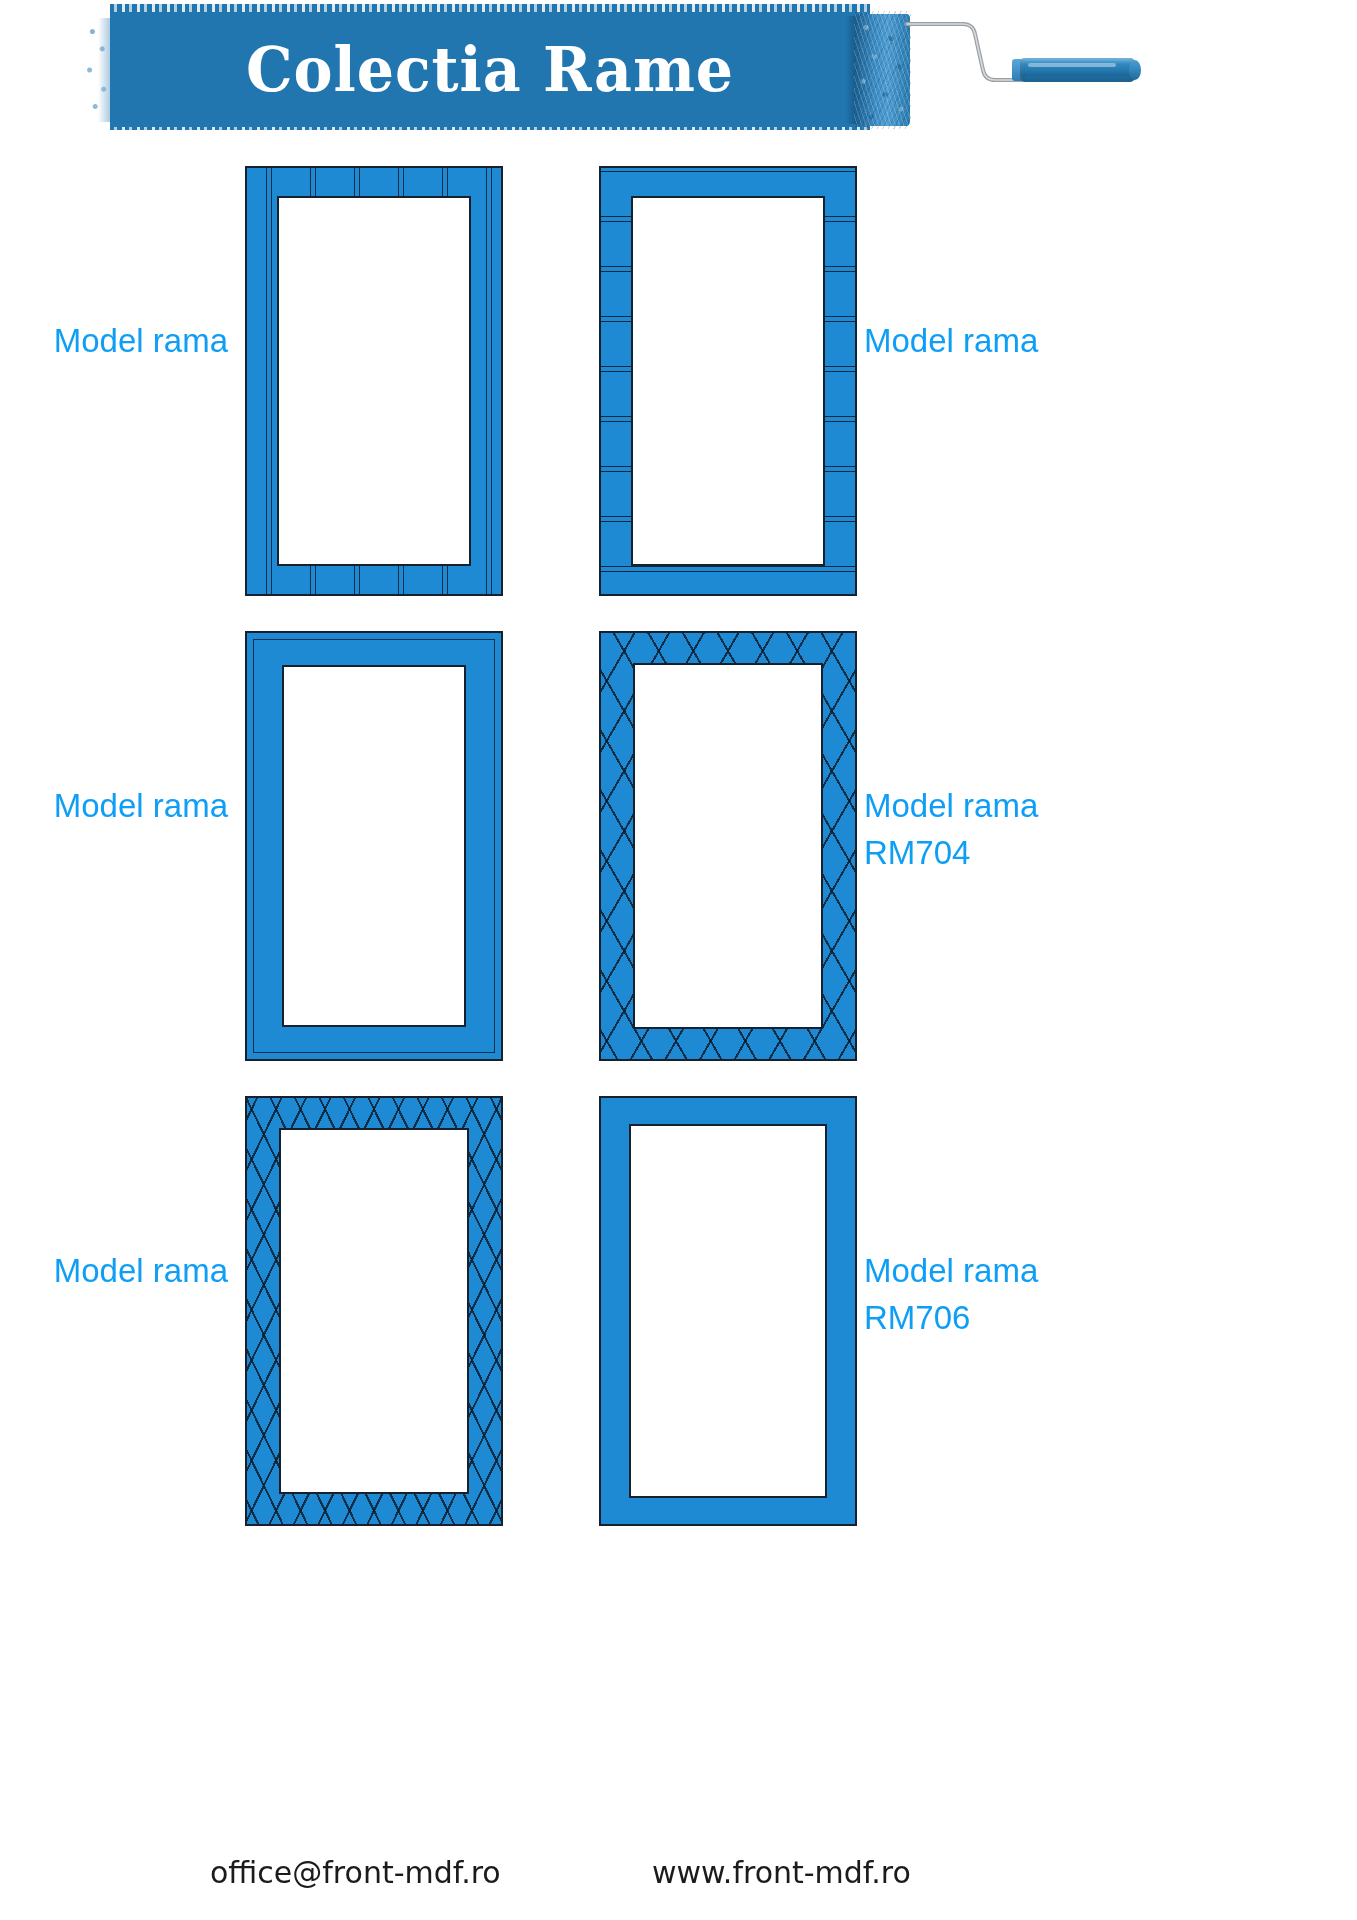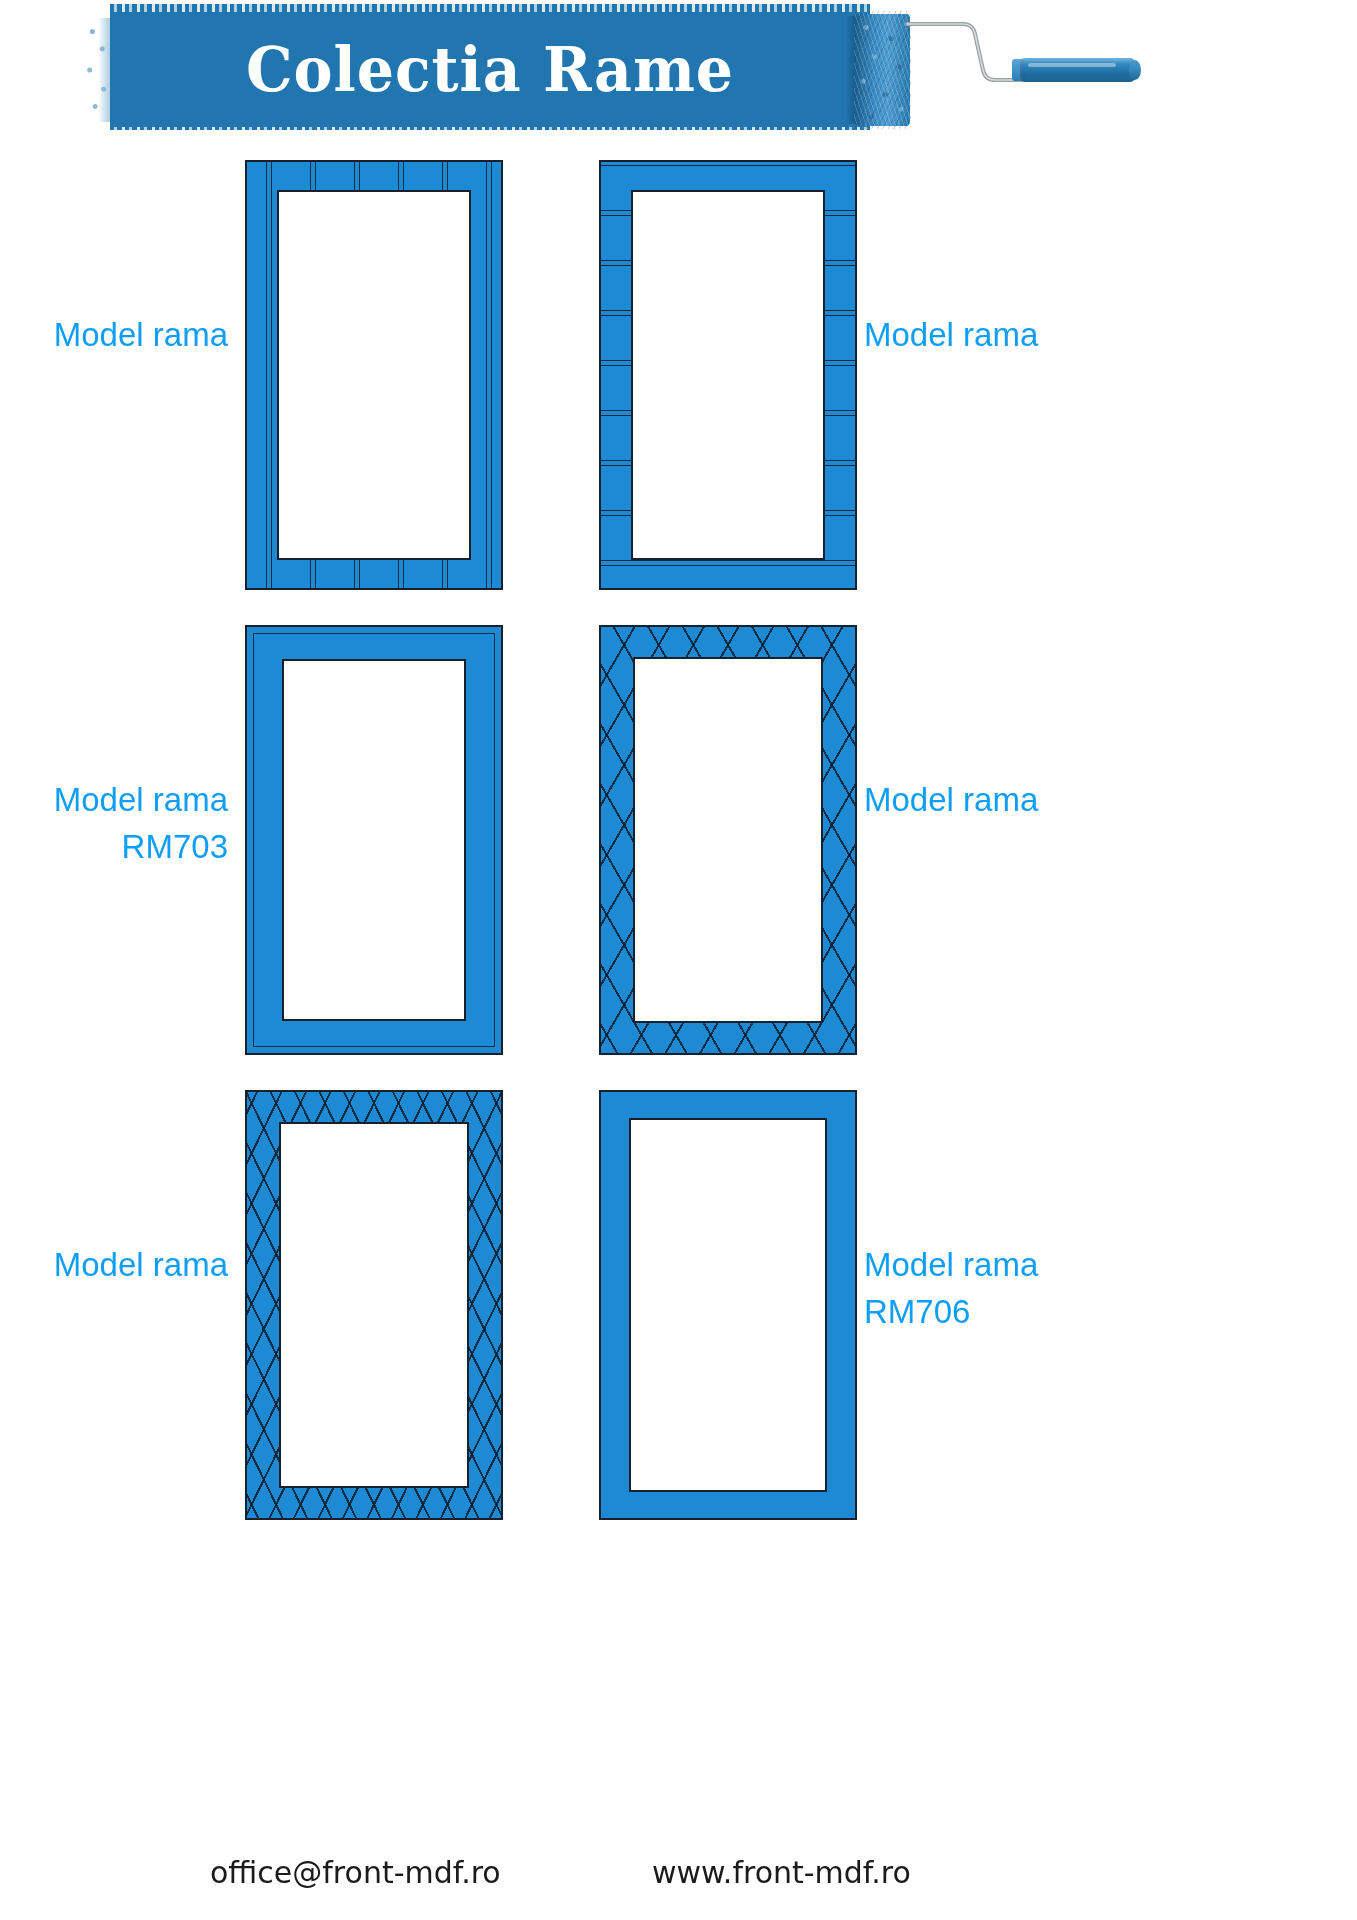--- a/index.html
+++ b/index.html
@@ -102,21 +102,21 @@
     content:""; position:absolute; left:8px; top:5px; width:88px; height:4px;
     border-radius:3px; background:rgba(255,255,255,.4);
   }
   .handle-ferrule{
     position:absolute; left:1012px; top:59px; width:16px; height:22px;
     border-radius:3px;
     background:linear-gradient(180deg,#5aa8d9,#2a7cb4);
   }
 
   
-  .grid { position:absolute; left:0; top:152px; width:1357px; height:1700px; }
+  .grid { position:absolute; left:0; top:158px; width:1357px; height:1700px; }
   .cell { position:absolute; width:678px; height:465px; }
 
   .frame {
     position:absolute;
     border:2px solid #17212e;
     background:#1f8ad4;
   }
   .frame-inner {
     position:absolute;
     background:#ffffff;
@@ -228,31 +228,31 @@
     </div>
   </div>
 
   <div class="cell" style="left:0;top:465px;">
     <div class="frame" style="left:245px;top:8px;width:258px;height:430px;">
       <div class="bevel" style="left:6px;top:6px;right:6px;bottom:6px;"></div>
       <div class="frame-inner" style="left:35px;top:32px;right:35px;bottom:32px;"></div>
     </div>
     <div class="label left" style="left:0;top:160px;width:228px;">
       <span>Model rama</span>
-      <span class="l2">RM703</span>
     </div>
   </div>
 
   <div class="cell" style="left:679px;top:465px;">
     <div class="frame" style="left:-80px;top:8px;width:258px;height:430px;">
       <div class="pat pat-diamond-wide"></div>
       <div class="frame-inner" style="left:32px;top:30px;right:32px;bottom:30px;"></div>
     </div>
     <div class="label right" style="left:185px;top:160px;width:280px;">
       <span>Model rama</span>
+      <span class="l2">RM704</span>
     </div>
   </div>
 
   <div class="cell" style="left:0;top:930px;">
     <div class="frame" style="left:245px;top:8px;width:258px;height:430px;">
       <div class="pat pat-diamond-tight"></div>
       <div class="frame-inner" style="left:32px;top:30px;right:32px;bottom:30px;"></div>
     </div>
     <div class="label left" style="left:0;top:160px;width:228px;">
       <span>Model rama</span>

